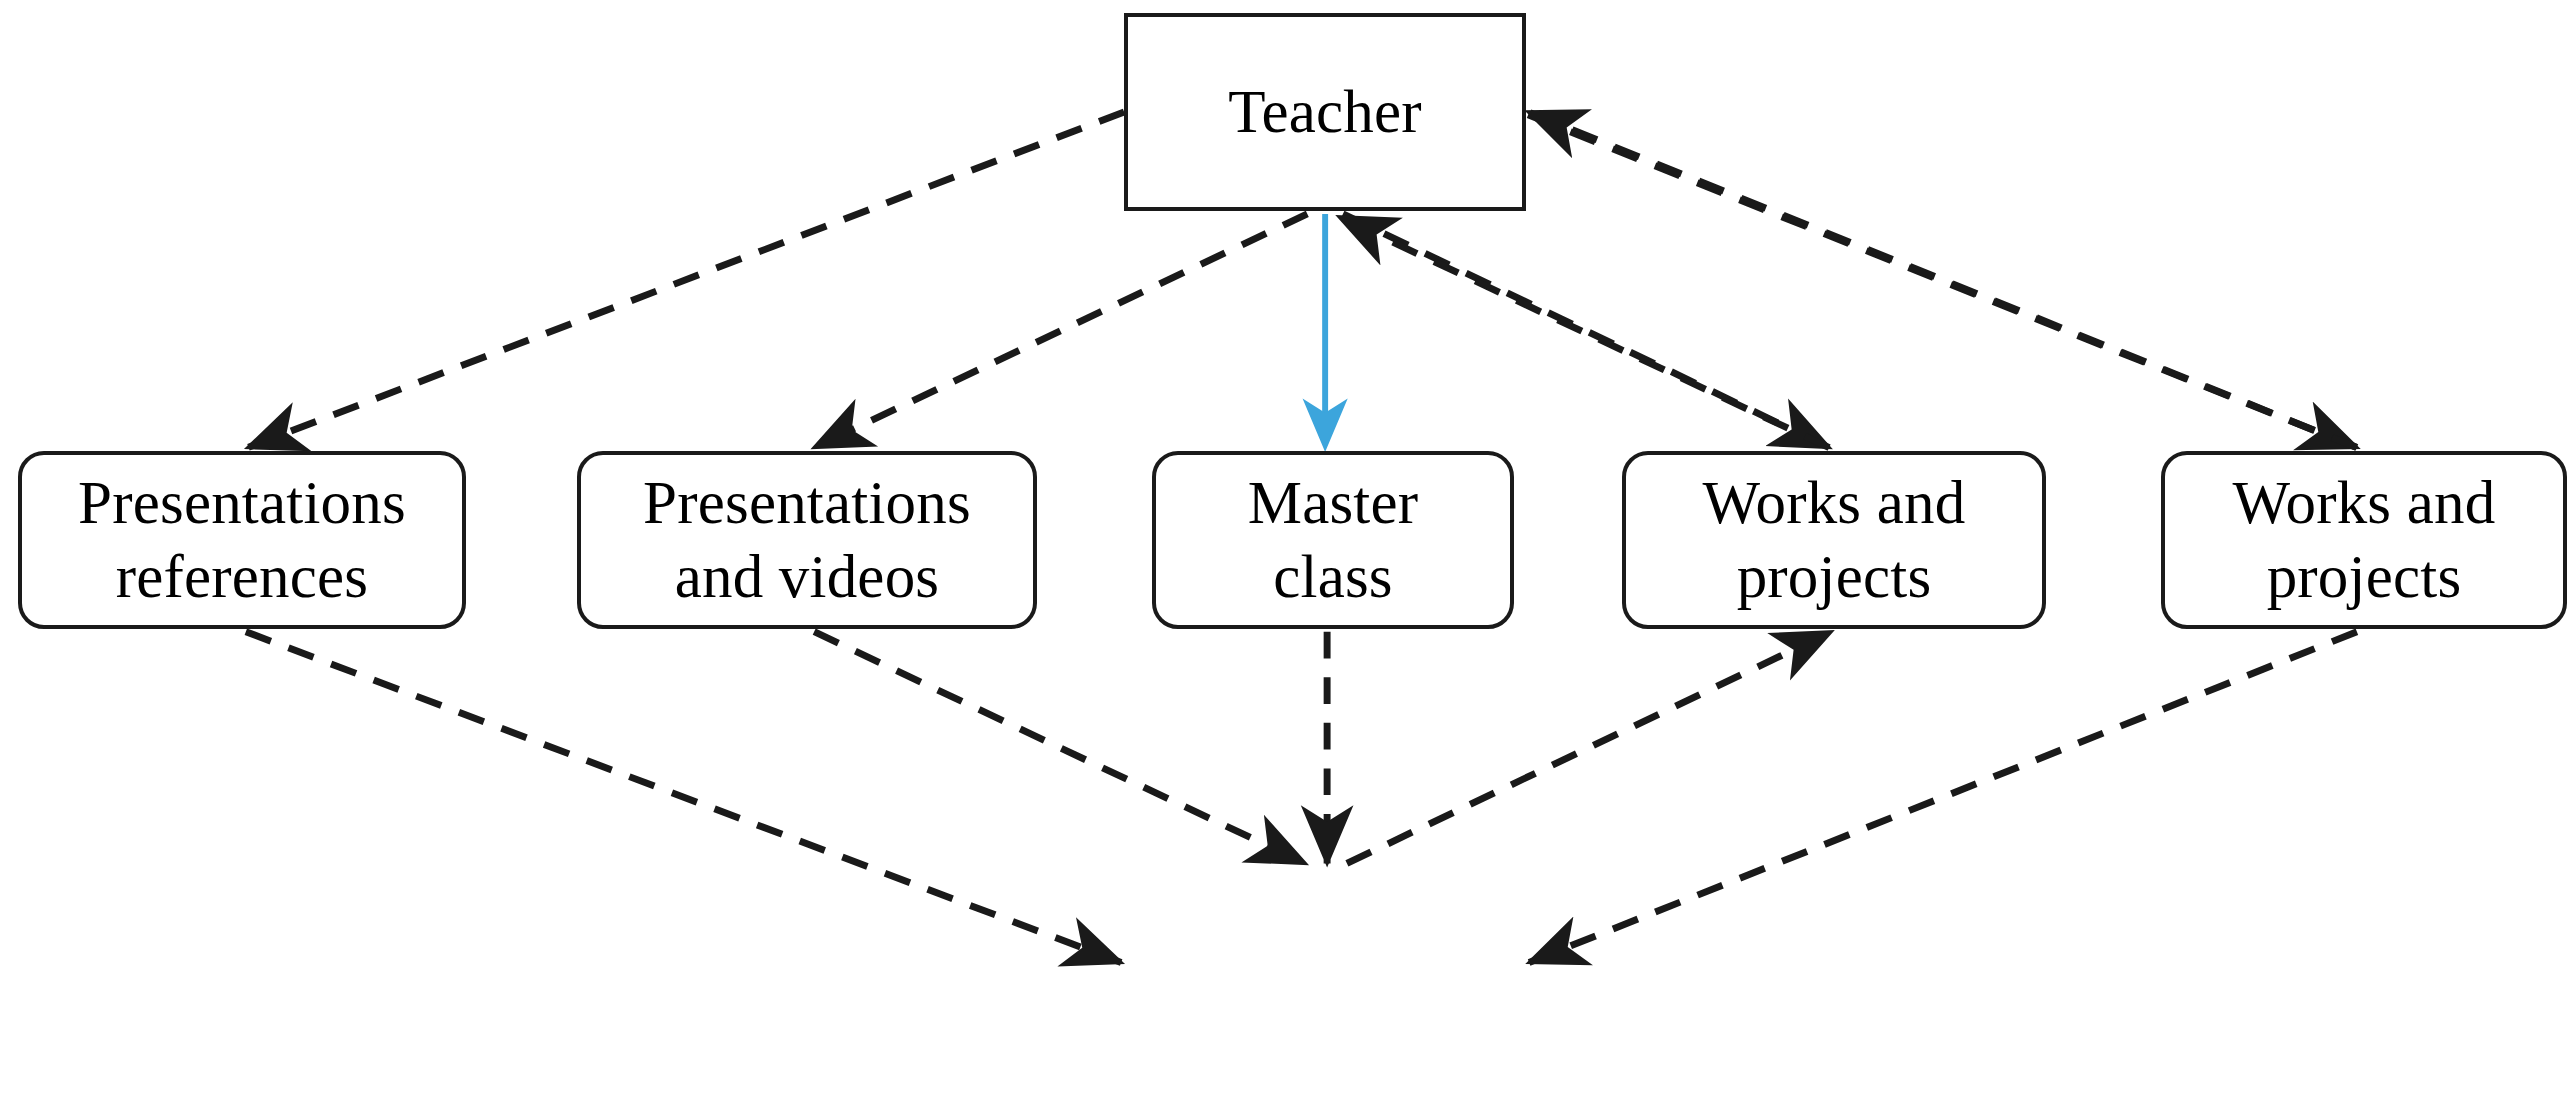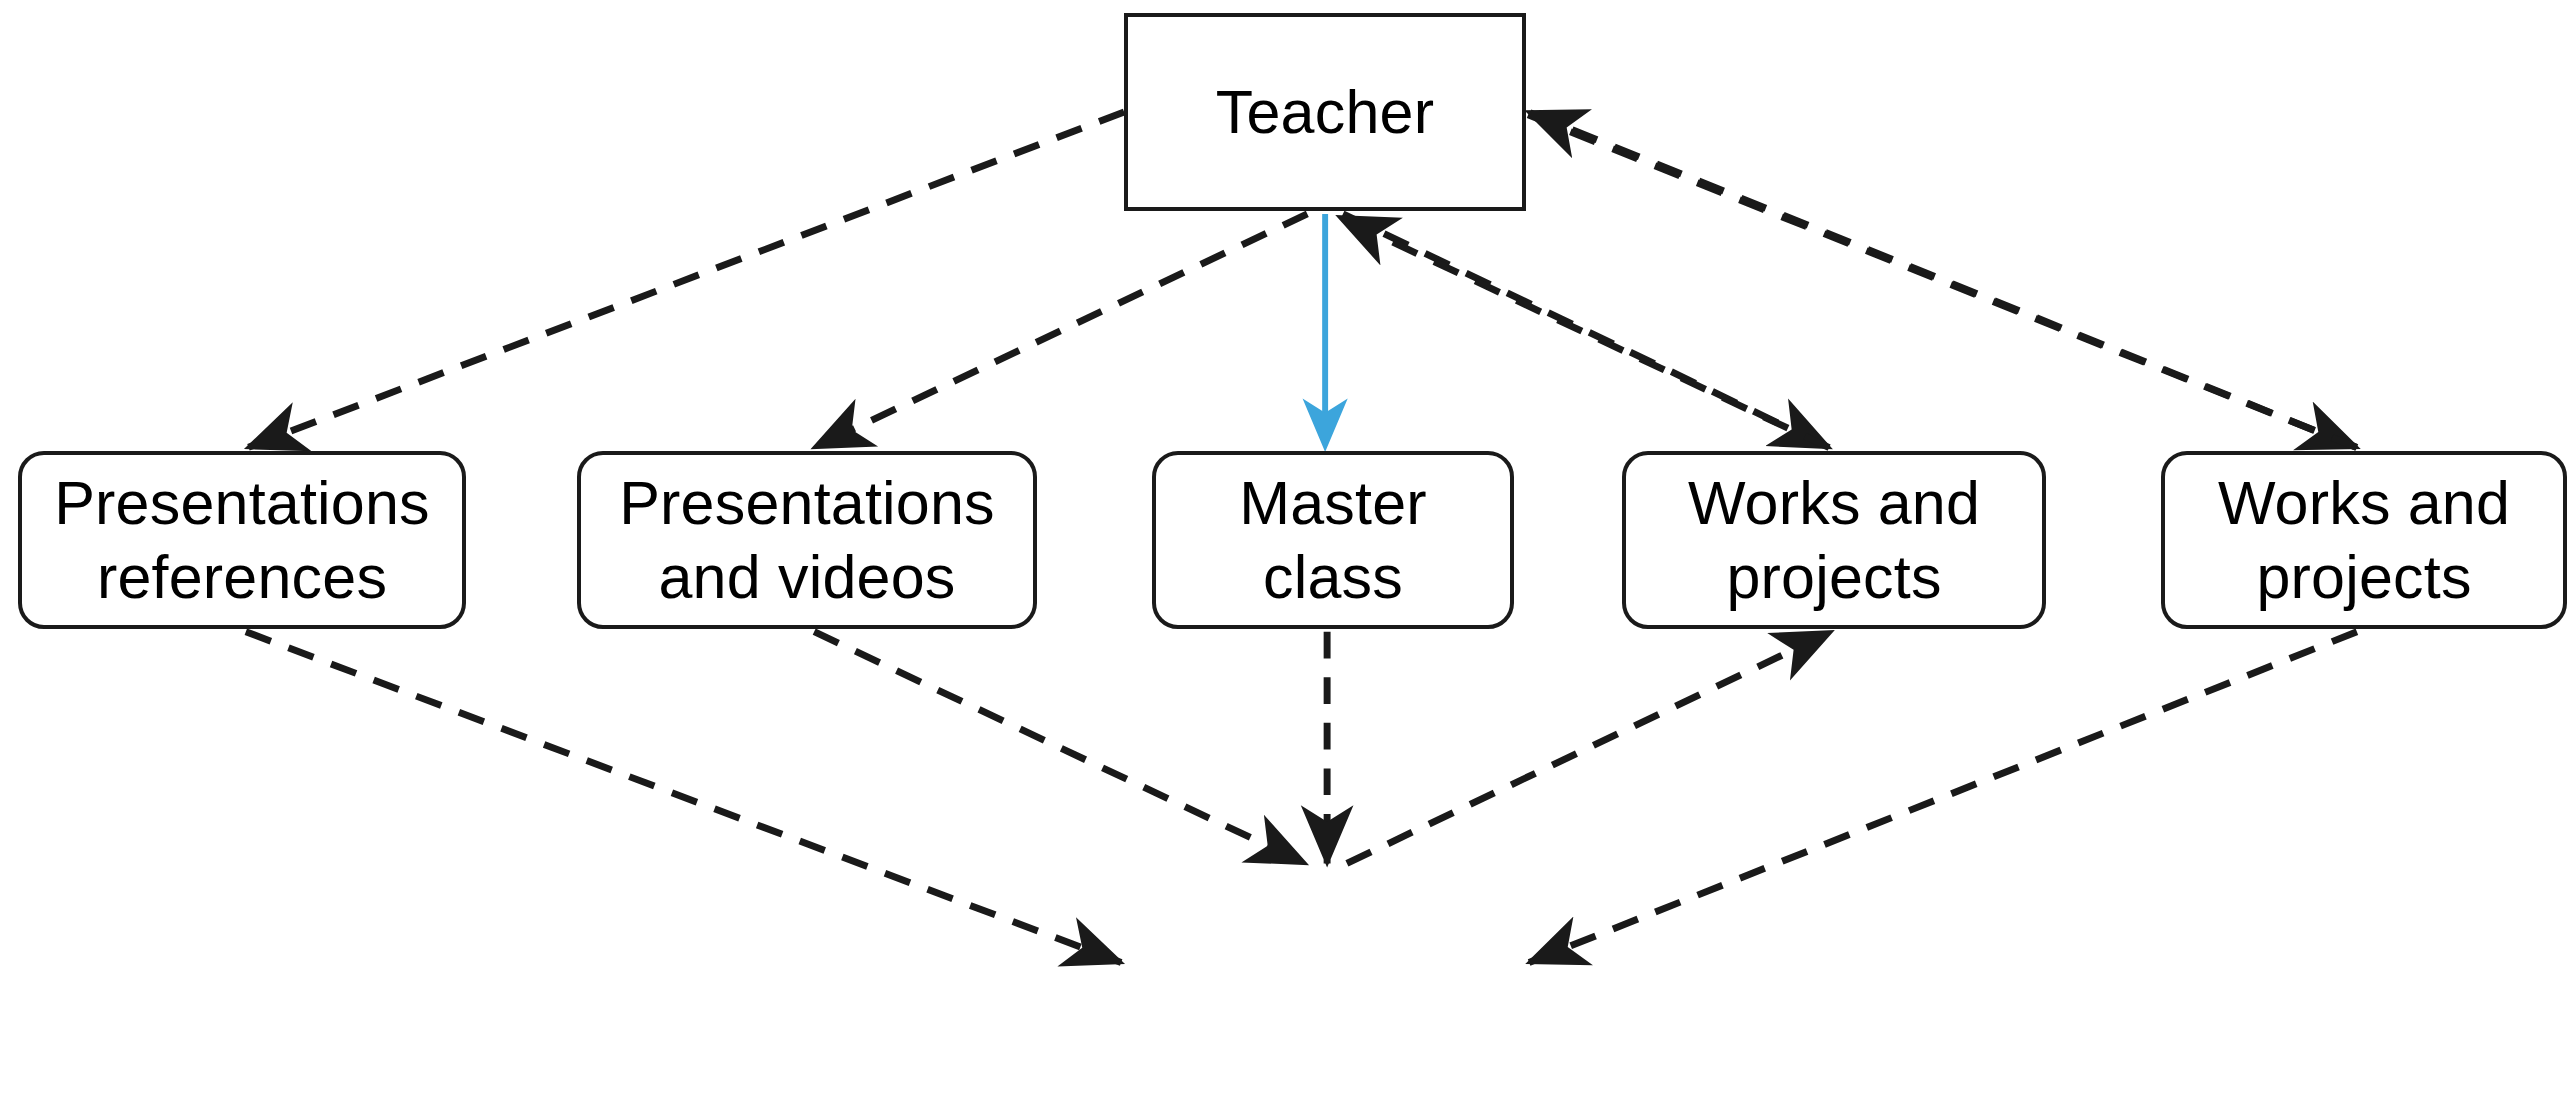--- a/index.html
+++ b/index.html
@@ -6,21 +6,21 @@
     margin: 0;
     padding: 0;
     background: #ffffff;
   }
   #canvas {
     position: relative;
     width: 2576px;
     height: 1109px;
     background: #ffffff;
     overflow: hidden;
-    font-family: Liberation Sans, sans-serif;
+    font-family: Liberation Serif, serif;
   }
   #edges {
     position: absolute;
     left: 0;
     top: 0;
     width: 2576px;
     height: 1109px;
   }
   .node {
     position: absolute;

